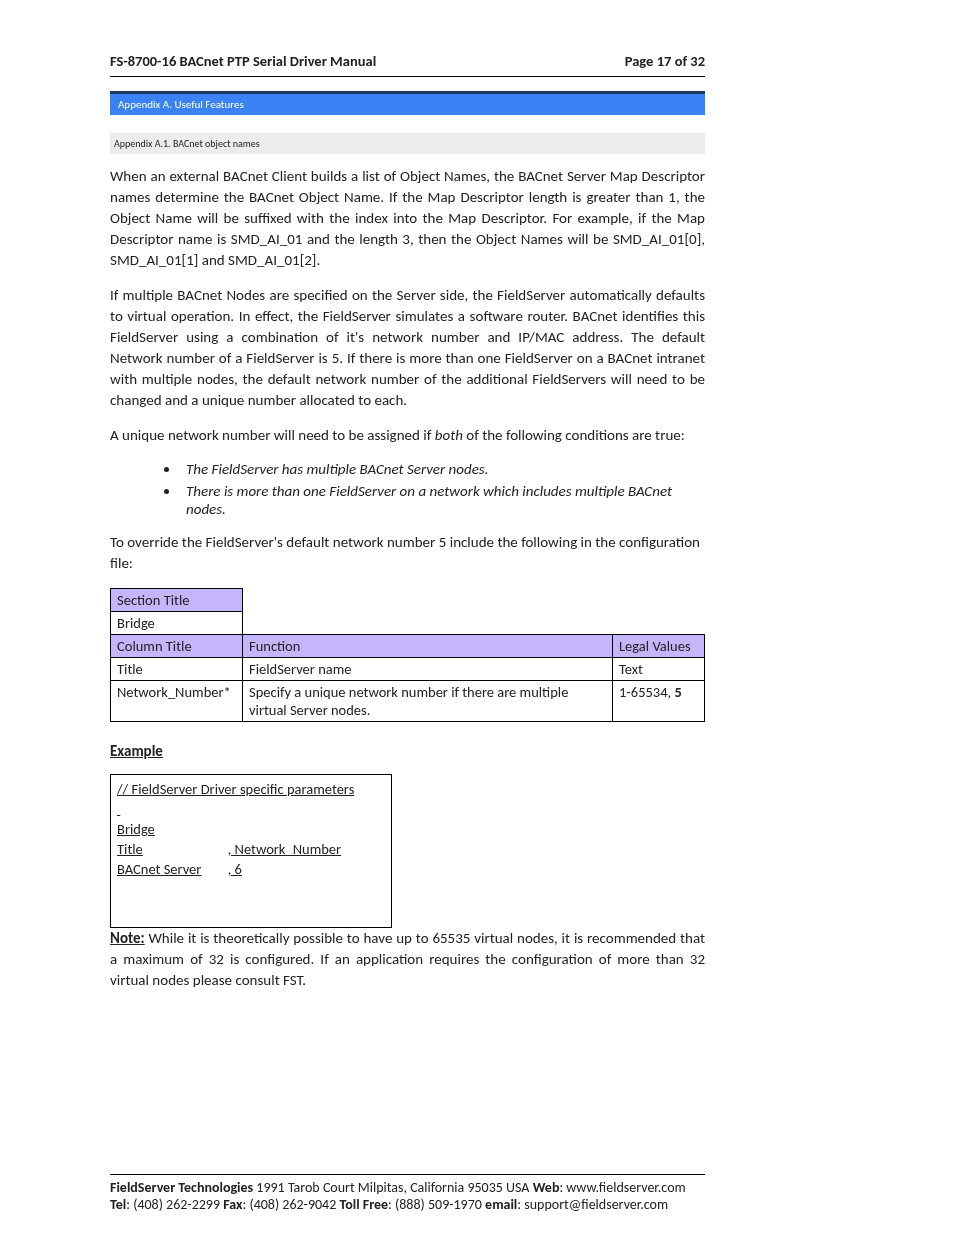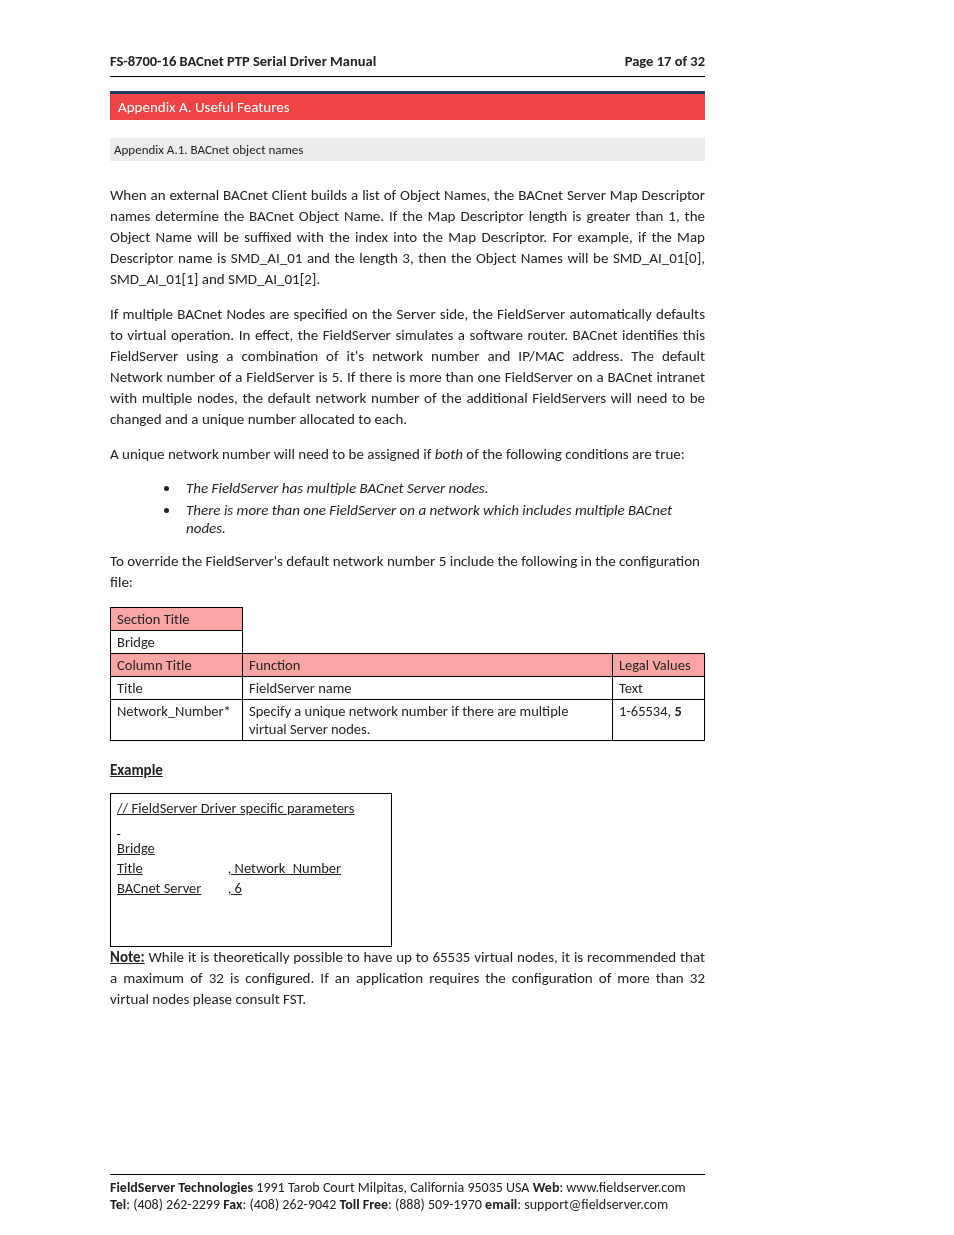--- a/index.html
+++ b/index.html
@@ -20,33 +20,33 @@
   .header-row {
     display: flex;
     justify-content: space-between;
     font-weight: bold;
     font-size: 14.5px;
     padding-bottom: 6px;
     border-bottom: 1px solid #000;
     margin-bottom: 14px;
   }
   .section-bar {
-    background: #ef4444;
+    background: #3b82f6;
     color: #fff;
-    font-size: 15px;
+    font-size: 11px;
     padding: 4px 8px;
     border-top: 3px solid #1f3864;
     margin-bottom: 18px;
   }
   .subsection-bar {
     background: #ececec;
     color: #222;
-    font-size: 13px;
+    font-size: 10px;
     padding: 4px 4px;
-    margin-bottom: 24px;
+    margin-bottom: 12px;
   }
   p.body {
     margin: 0 0 14px 0;
     line-height: 1.4;
   }
   p.justify {
     text-align: justify;
   }
   ul.bullets {
     margin: 2px 0 14px 0;
@@ -63,21 +63,21 @@
     width: 100%;
     margin-bottom: 20px;
     font-size: 14.5px;
   }
   table.grid td {
     border: 1px solid #000;
     padding: 2px 6px;
     vertical-align: top;
   }
   .lavender {
-    background: #fca5a5;
+    background: #c4b5fd;
   }
   .noborder {
     border: none !important;
   }
   .example-label {
     font-weight: bold;
     text-decoration: underline;
     margin: 4px 0 14px 0;
     display: block;
   }

